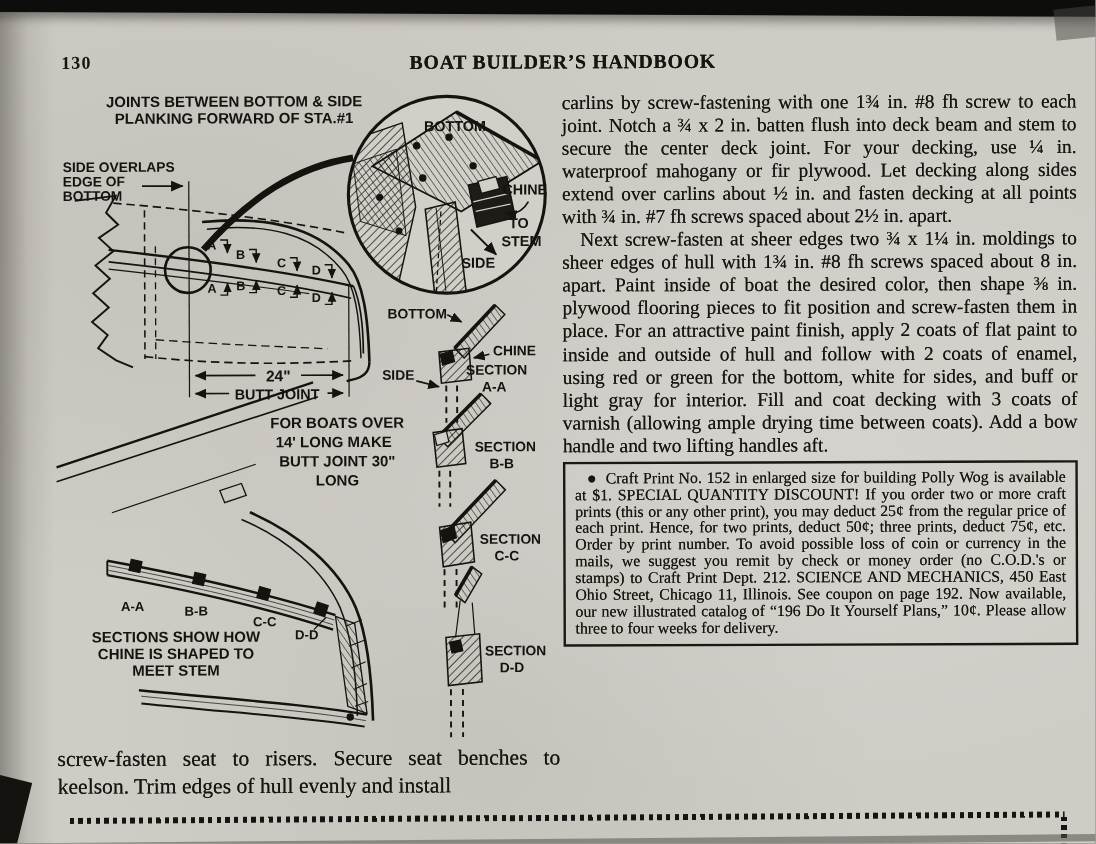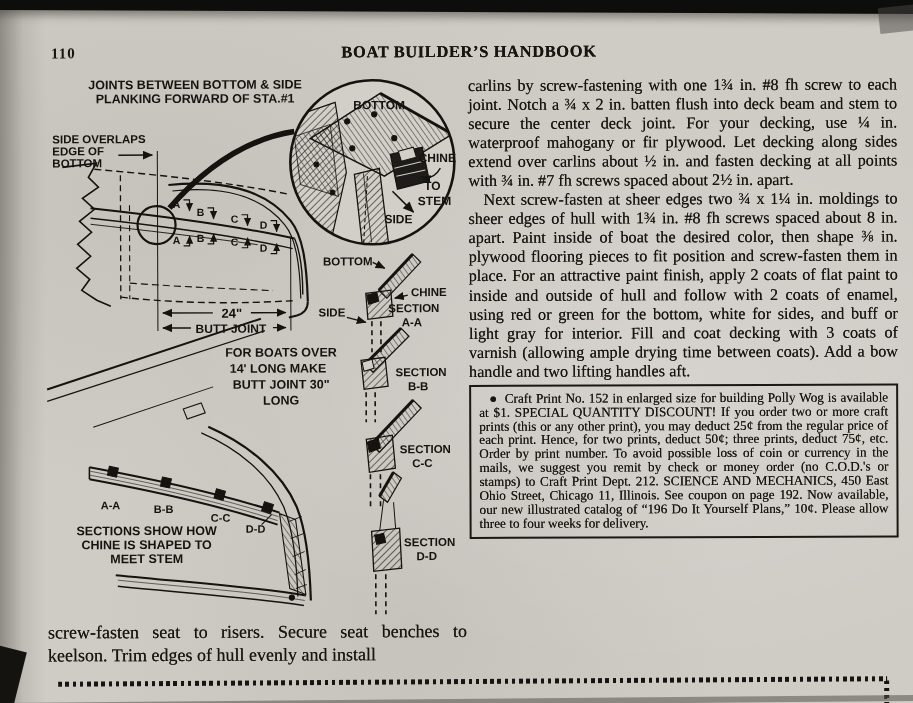--- a/index.html
+++ b/index.html
@@ -42,21 +42,21 @@
 </head>
 <body>
 
 <div class="scan">
   <div class="top-bar"></div>
   <div class="corner-br-shadow"></div>
   <div class="bl-wedge"></div>
 
   <div class="content">
 
-    <div class="page-number">110</div>
+    <div class="page-number">130</div>
     <div class="header-title">BOAT BUILDER’S HANDBOOK</div>
 
     <div class="diagram">
       <svg width="432" height="548" viewBox="0 0 432 548">
         <defs>
           <pattern id="h1" width="5" height="5" patternUnits="userSpaceOnUse" patternTransform="rotate(45)">
             <line x1="0" y1="0" x2="0" y2="5" stroke="#26241f" stroke-width="1.3"></line>
           </pattern>
           <pattern id="h2" width="4.5" height="4.5" patternUnits="userSpaceOnUse" patternTransform="rotate(-35)">
             <line x1="0" y1="0" x2="0" y2="4.5" stroke="#26241f" stroke-width="1"></line>

